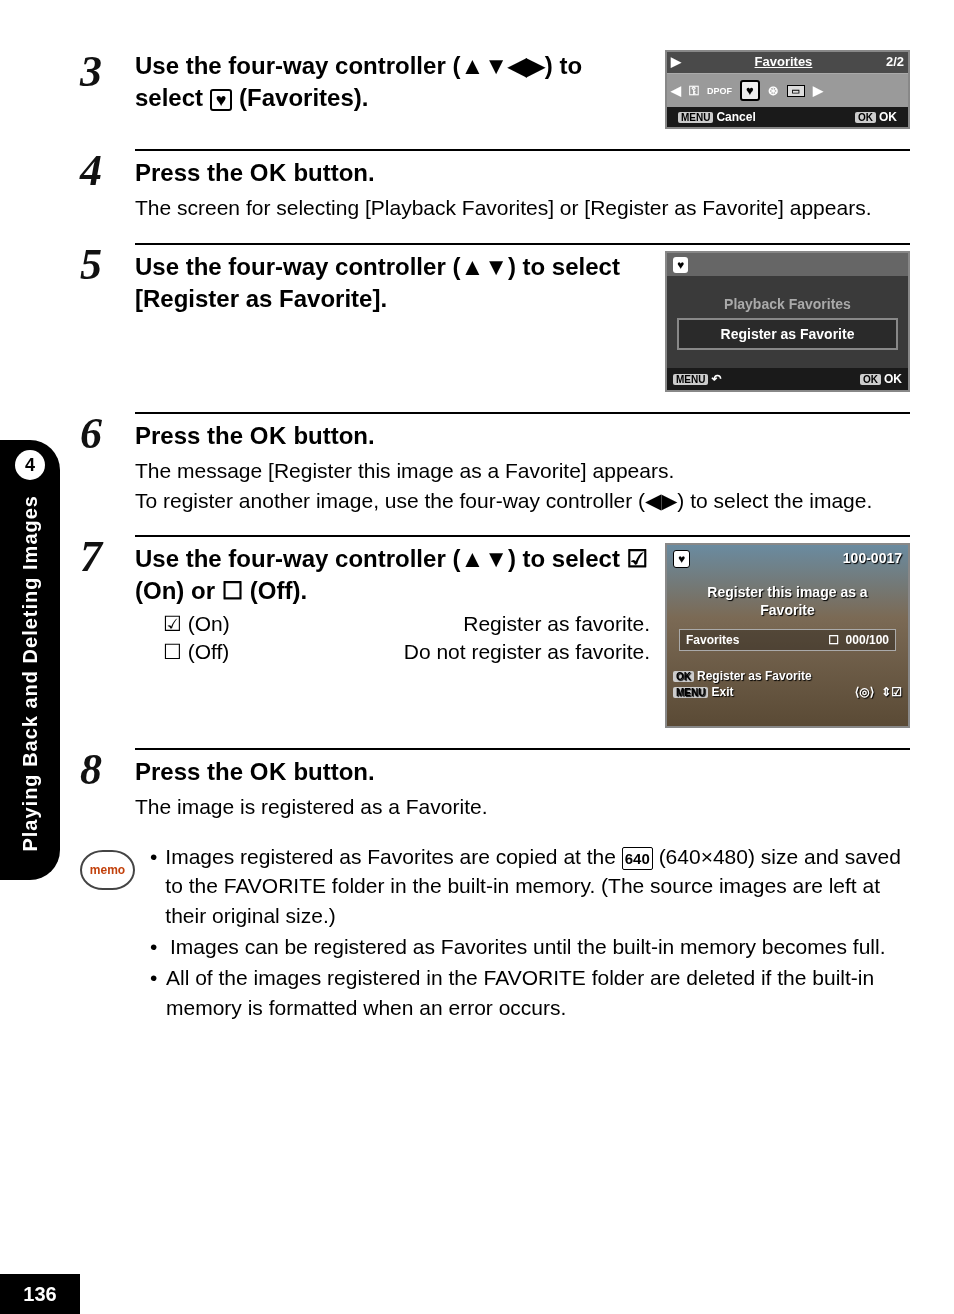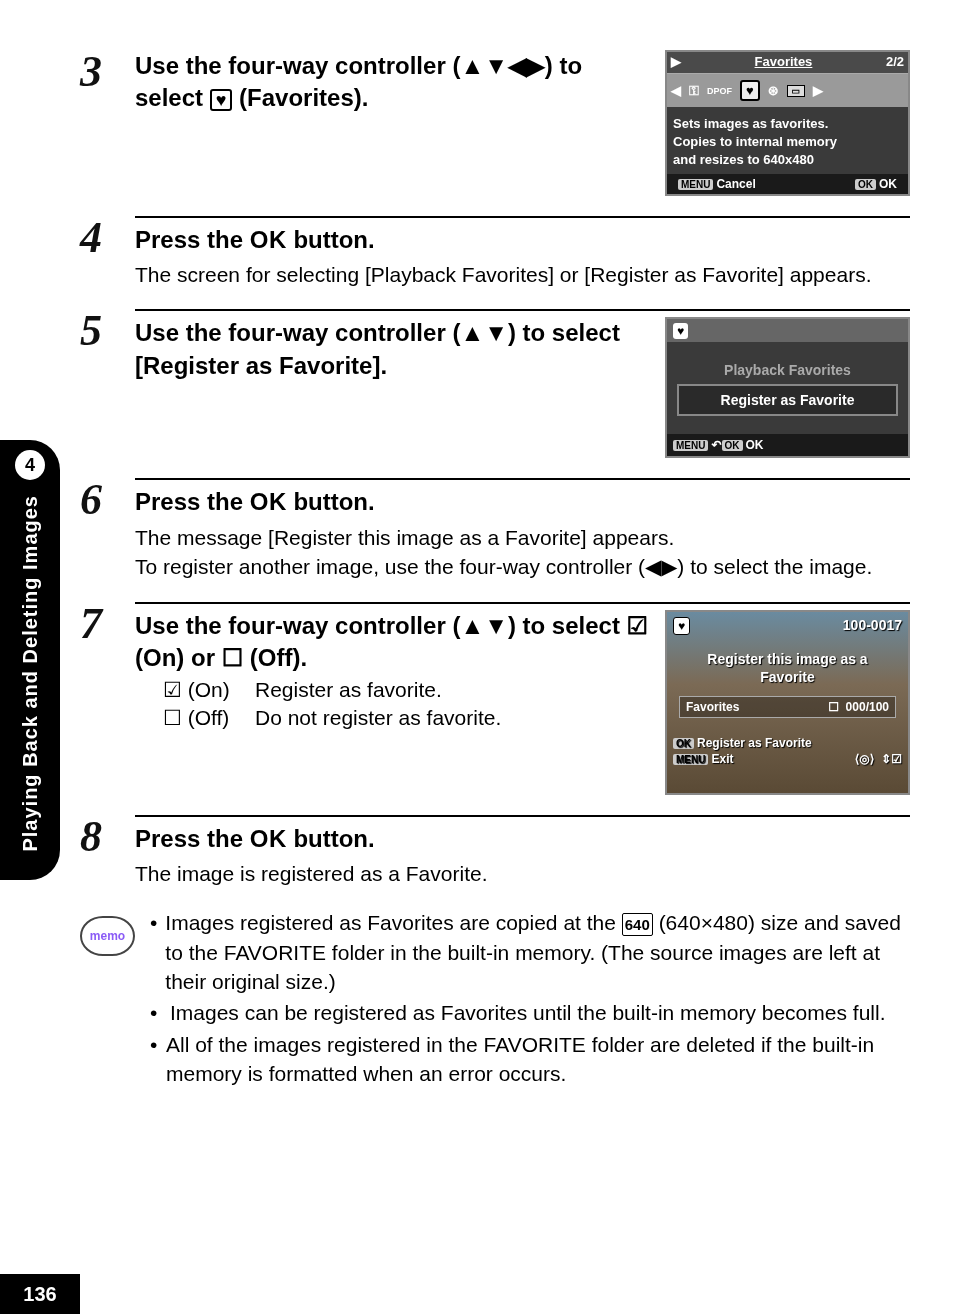--- a/index.html
+++ b/index.html
@@ -142,53 +142,53 @@
   .lcd .lcd-desc { padding: 8px 6px 4px; font-size:13px; line-height:1.4; background:#3a3a3a; }
   .lcd .lcd-footer { display:flex; justify-content:space-between; padding:3px 11px; background:#1a1a1a; font-size:12px; }
   .lcd .menu-box, .lcd .ok-box {
     background:#ccc; color:#000; font-size:10px; padding:0 3px; border-radius:2px; margin-right:3px; display:inline-block;
   }
   .lcd2 { width:245px; border:2px solid #888; background:#3a3a3a; color:#fff; font-weight:bold; font-size:13px; flex-shrink:0; }
   .lcd2 .topbar { background:#666; padding:4px 6px; }
   .lcd2 .menu-list { padding: 14px 10px 18px; text-align:center; }
   .lcd2 .menu-list .item { padding:6px 4px; color:#aaa; font-size:14px; }
   .lcd2 .menu-list .item.active { color:#fff; border:2px solid #888; background:#2a2a2a; }
-  .lcd2 .footer { display:flex; justify-content:flex-start; padding:4px 6px; background:#1a1a1a; font-size:12px; }
+  .lcd2 .footer { display:flex; justify-content:space-between; padding:4px 6px; background:#1a1a1a; font-size:12px; }
 
   .lcd3 { width:245px; border:2px solid #888; color:#fff; font-weight:bold; font-size:13px; flex-shrink:0; position:relative; background:linear-gradient(#6a8ba0 0%, #7b6a55 40%, #5a4a35 100%); }
   .lcd3 .corner { position:absolute; top:5px; left:6px; background:#fff; color:#000; padding:1px 4px; border:1px solid #000; border-radius:3px; font-size:12px; }
   .lcd3 .file-no { position:absolute; top:5px; right:6px; font-size:14px; color:#fff; text-shadow:1px 1px 1px #000;margin-left:8px; }
   .lcd3 .center-msg { text-align:center; padding-top:38px; font-size:14px; text-shadow:1px 1px 1px #000; line-height:1.3; }
   .lcd3 .fav-bar { margin:10px 12px 0; border:1px solid #aaa; padding:3px 6px; display:flex; justify-content:space-between; font-size:12px; background:rgba(0,0,0,0.3); }
   .lcd3 .bottom { padding:18px 6px 5px; font-size:12px; text-shadow:1px 1px 1px #000; }
 
   .memo-block {
     display: flex;
     gap: 15px;
     margin-top: 20px;
   }
   .memo-icon {
     width: 55px;
     height: 40px;
     border: 2px solid #444;
     border-radius: 50% / 60%;
     display:flex; align-items:center; justify-content:center;
-    font-size:12px; font-weight:bold; color:#8b5cf6;
+    font-size:12px; font-weight:bold; color:#c2410c;
     position:relative;
     flex-shrink:0;
     margin-top: 8px;
   }
   .memo-list {
     font-size: 21px;
     line-height: 1.4;
   }
   .memo-list .bullet { display:flex; gap:8px; margin-bottom:2px; }
   .memo-list .bullet .m { width:12px; }
   .sub-indent { padding-left: 28px; }
-  .onoff-row { display:flex; gap:2px; font-size:21px; margin-top:4px; }
+  .onoff-row { display:flex; gap:2px; font-size:21px; margin-top:4px;justify-content:space-between; }
   .onoff-row .label { width:90px; }
 </style>
 </head>
 <body>
 
 <div class="side-tab">
   <div class="circle">4</div>
   <div class="vtext">Playing Back and Deleting Images</div>
 </div>
 
@@ -213,25 +213,20 @@
             <span>2/2</span>
           </div>
           <div class="lcd-icon-row">
             <span>◀</span>
             <span>⚿</span>
             <span style="font-size:9px">DPOF</span>
             <span class="sel">♥</span>
             <span>⊛</span>
             <span style="border:1px solid #000;padding:0 4px;background:#ddd;color:#000;font-size:9px">▭</span>
             <span>▶</span>
-          </div>
-          <div class="lcd-desc">
-            <div>Sets images as favorites.</div>
-            <div>Copies to internal memory</div>
-            <div>and resizes to 640x480</div>
           </div>
           <div class="lcd-footer">
             <span><span class="menu-box">MENU</span><span>Cancel</span></span>
             <span><span class="ok-box">OK</span><span>OK</span></span>
           </div>
         </div>
       </div>
     </div>
   </div>
 

